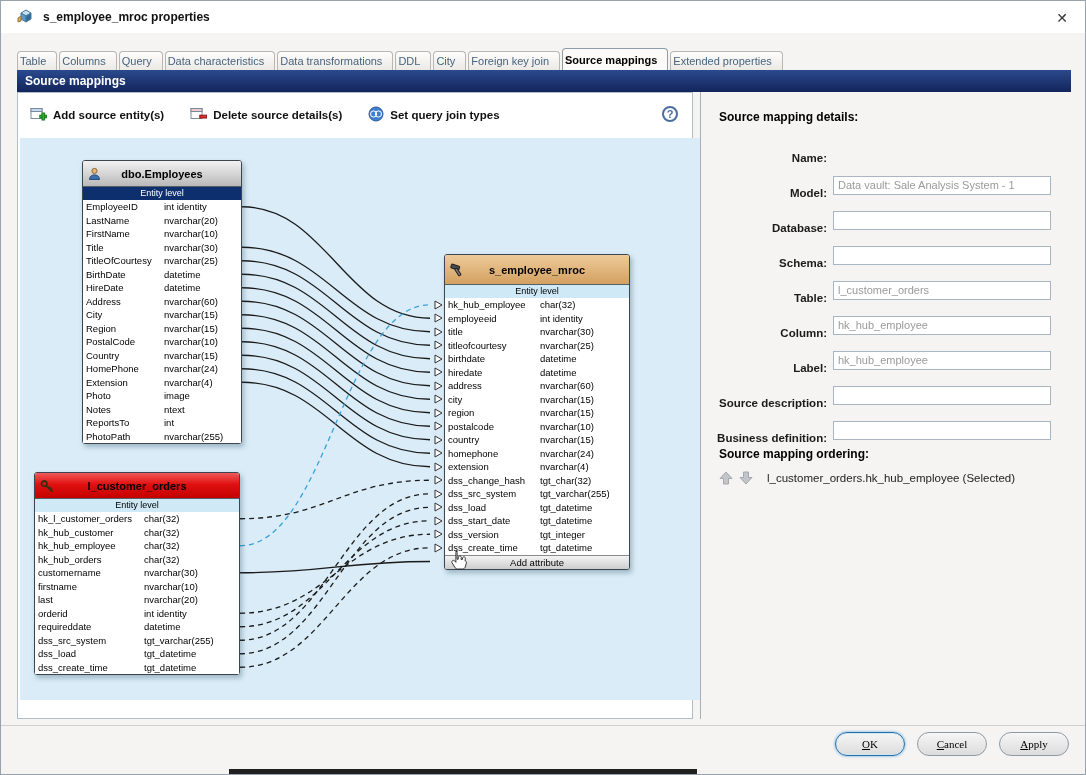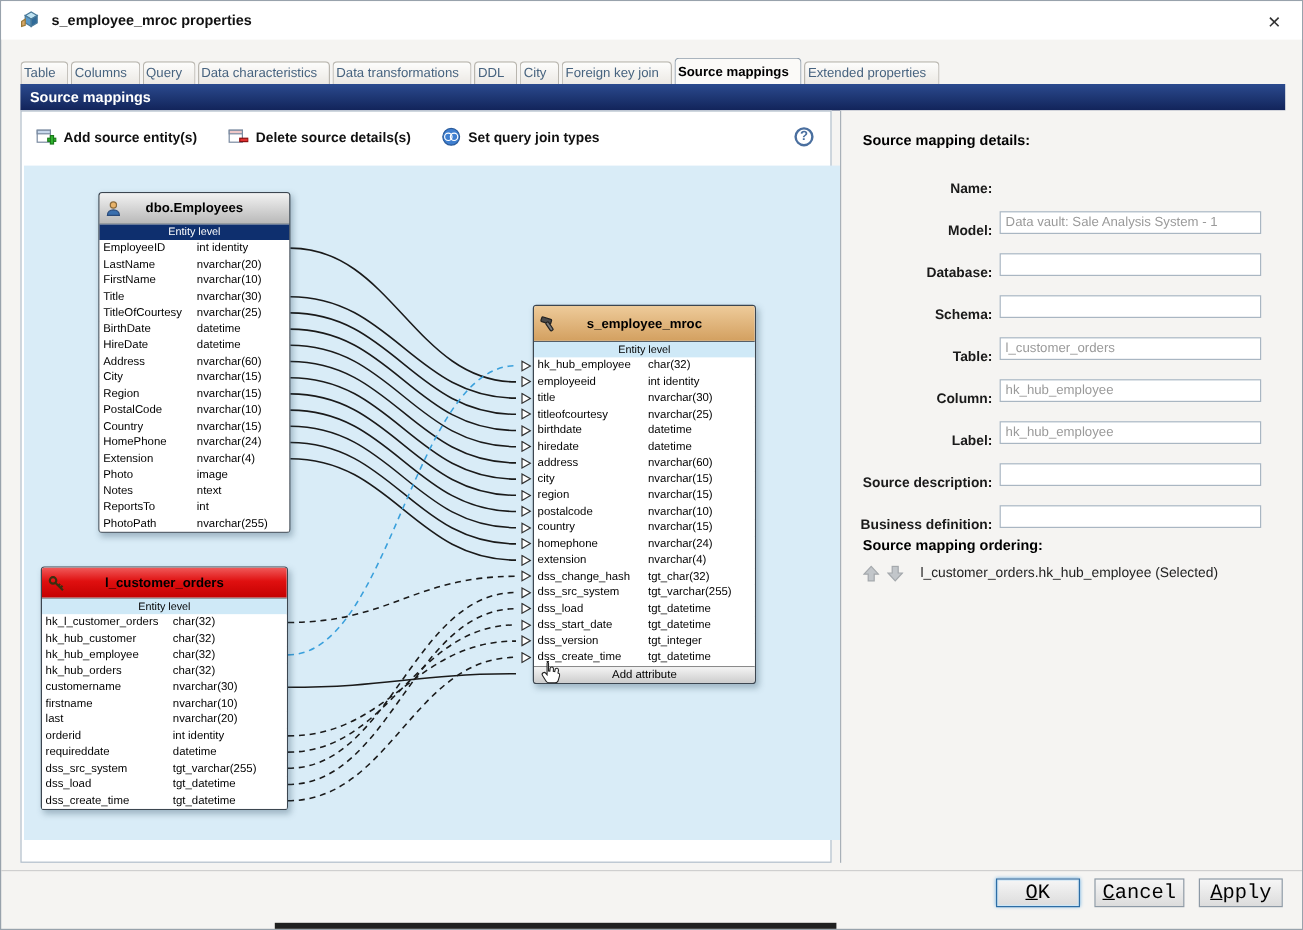--- a/index.html
+++ b/index.html
@@ -88,23 +88,23 @@
   .st-normal { color:#000; }
   .ordering { position:absolute; left:18px; top:355px; }
   .ord-heading { font-size:12px; font-weight:bold; color:#000; margin-bottom:10px; }
   .ord-row { display:flex; align-items:center; gap:6px; }
   .ord-btn { display:inline-flex; border:none; background:transparent; padding:0; }
   .ord-item { font-size:11.5px; font-weight:normal; color:#222; margin-left:8px; }
 
   
   .hr-sep { position:absolute; left:0; right:0; bottom:48px; border-top:1px solid #cfcfcf; }
   .buttons { position:absolute; right:16px; bottom:18px; display:flex; gap:12px; }
-  .btn { min-width:70px; height:24px; font-size:17px; color:#000; cursor:default;
-         background:linear-gradient(#f6f6f6,#dcdcdc); border:1px solid #8e9aa6; border-radius:0;
-         font-family:Liberation Mono, monospace; }
+  .btn { min-width:70px; height:24px; font-size:11px; color:#000; cursor:default;
+         background:linear-gradient(#f6f6f6,#dcdcdc); border:1px solid #8e9aa6; border-radius:12px;
+         font-family:Liberation Serif, serif; }
   .btn.focused { border:1px solid #2d6da5; box-shadow:0 0 3px #5aa7e0, inset 0 0 0 1px #cfe6f5; }
   .mn { text-decoration:underline; }
 
   .taskbar-sliver { position:absolute; left:228px; bottom:0; width:468px; height:5px; background:#202020; }
 </style>
 </head>
 <body>
 
 <div class="window">
 

